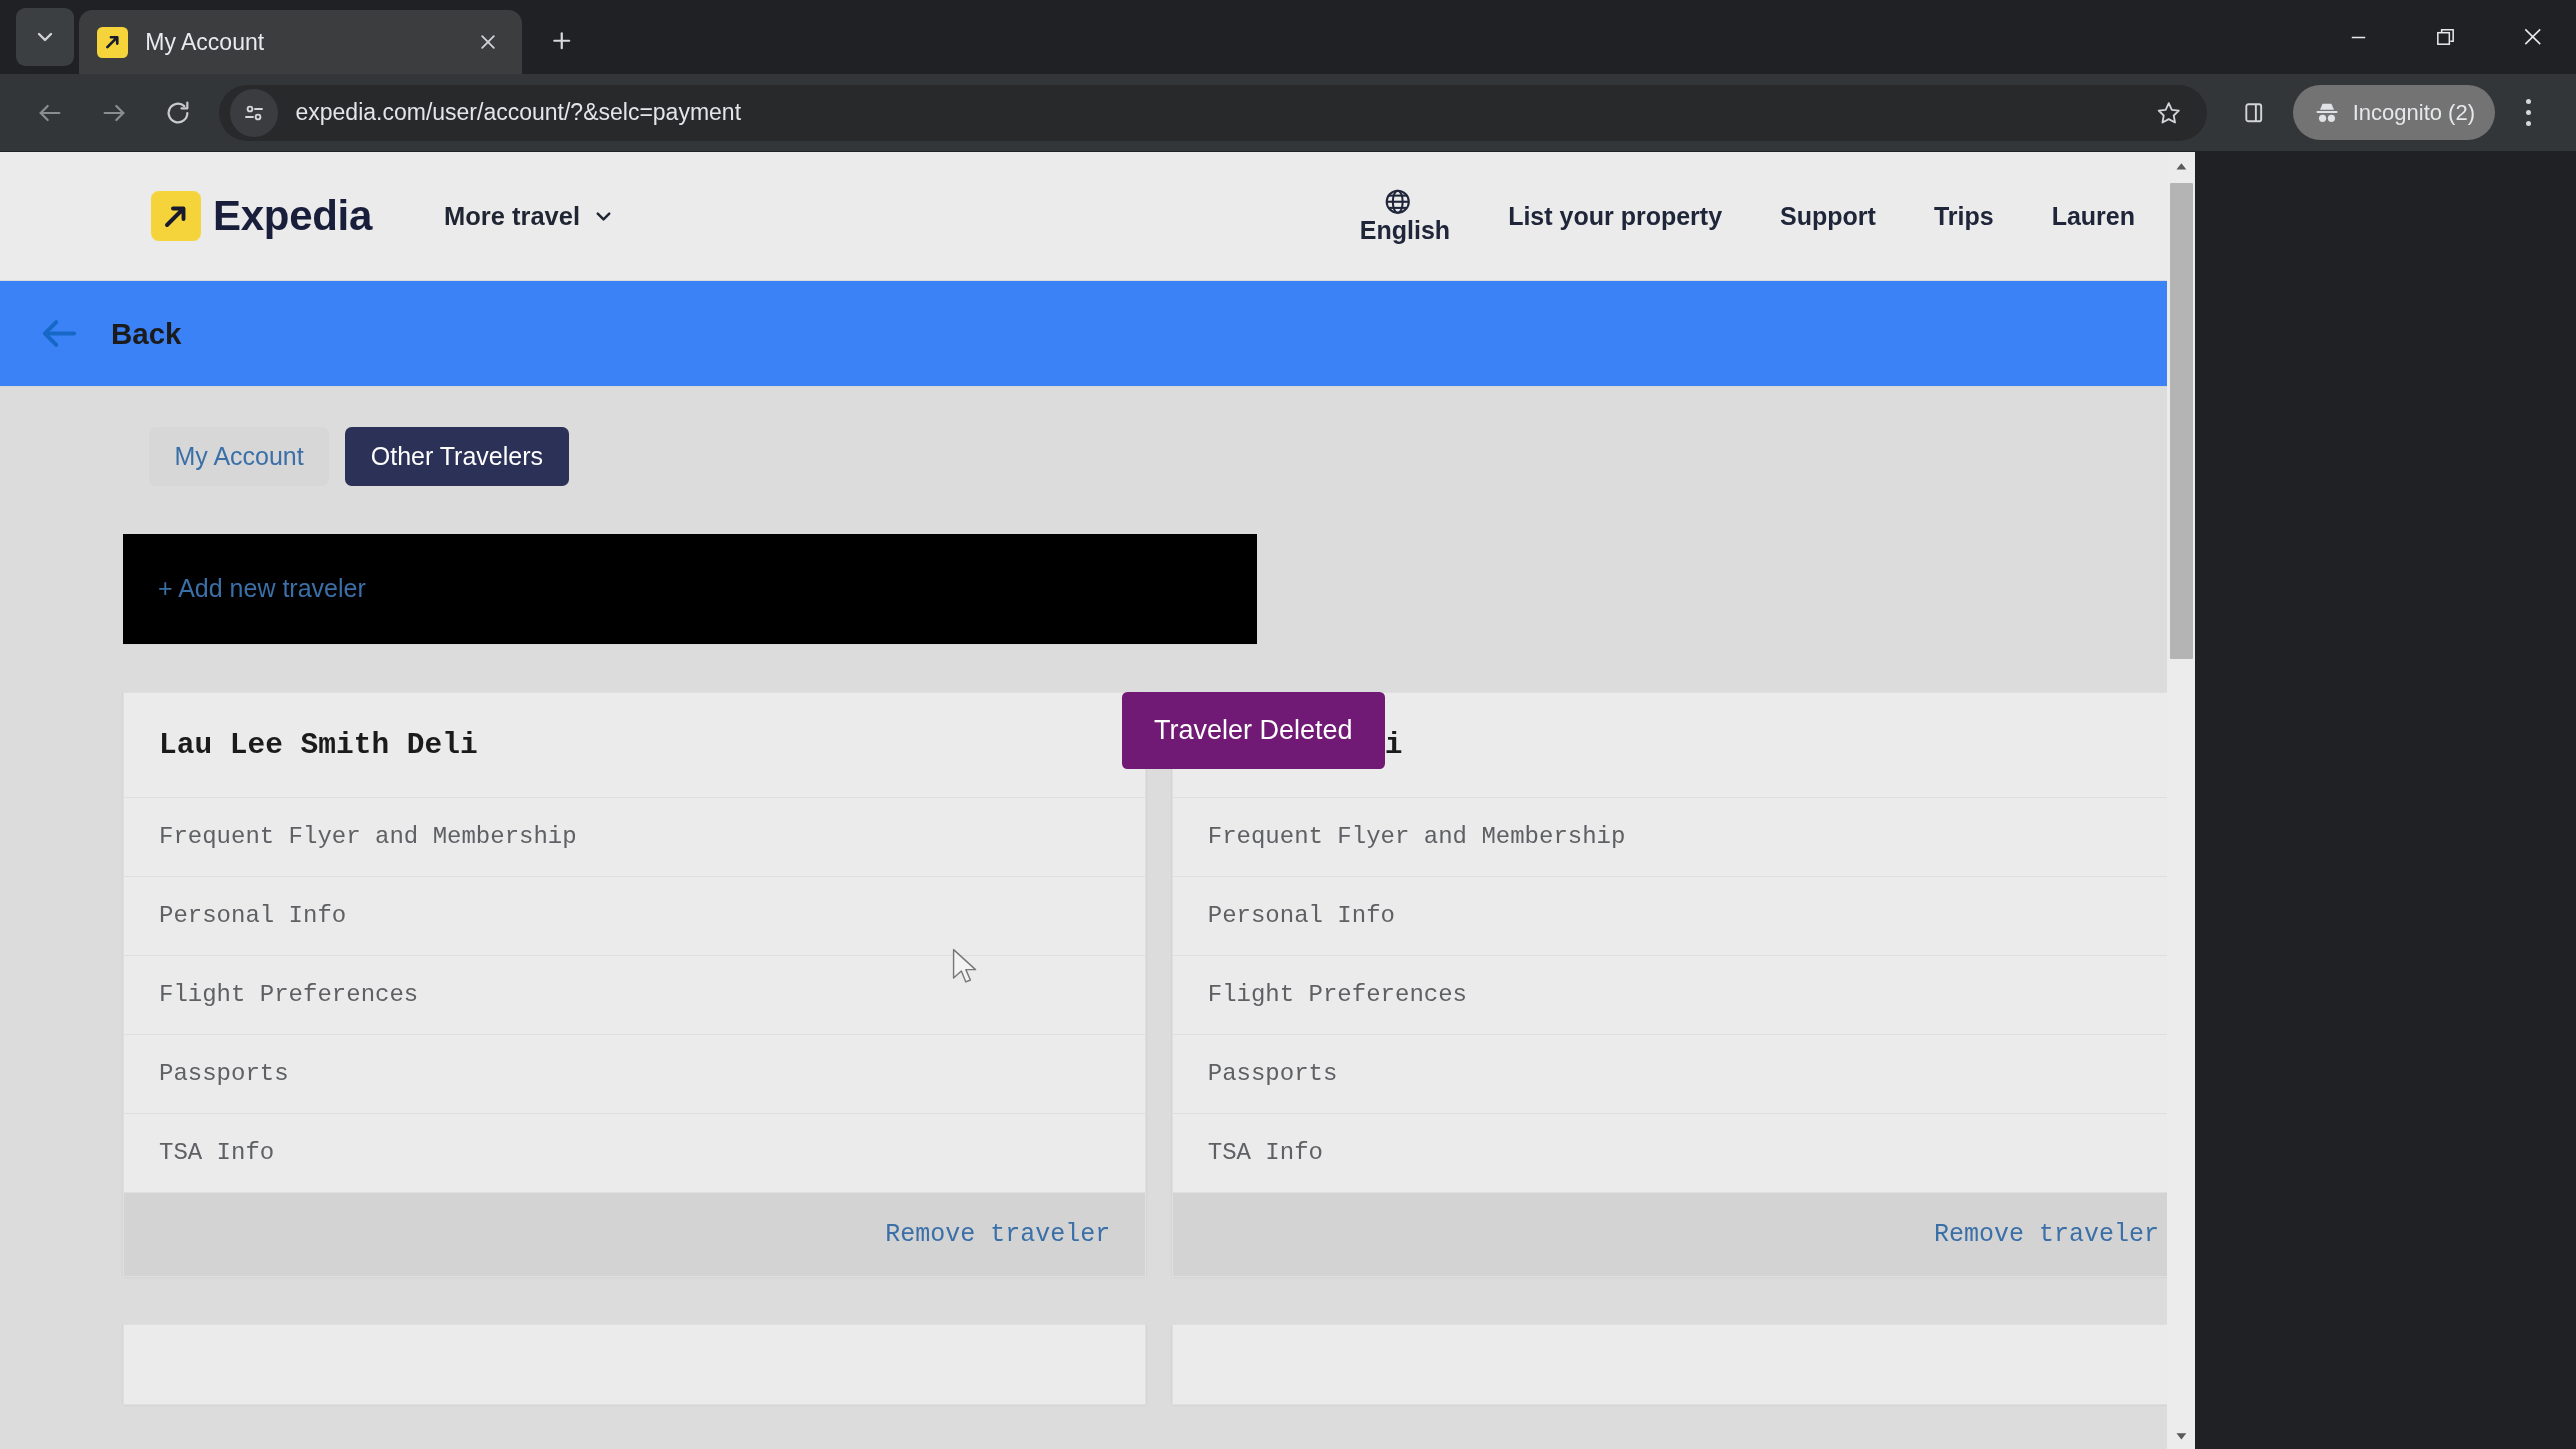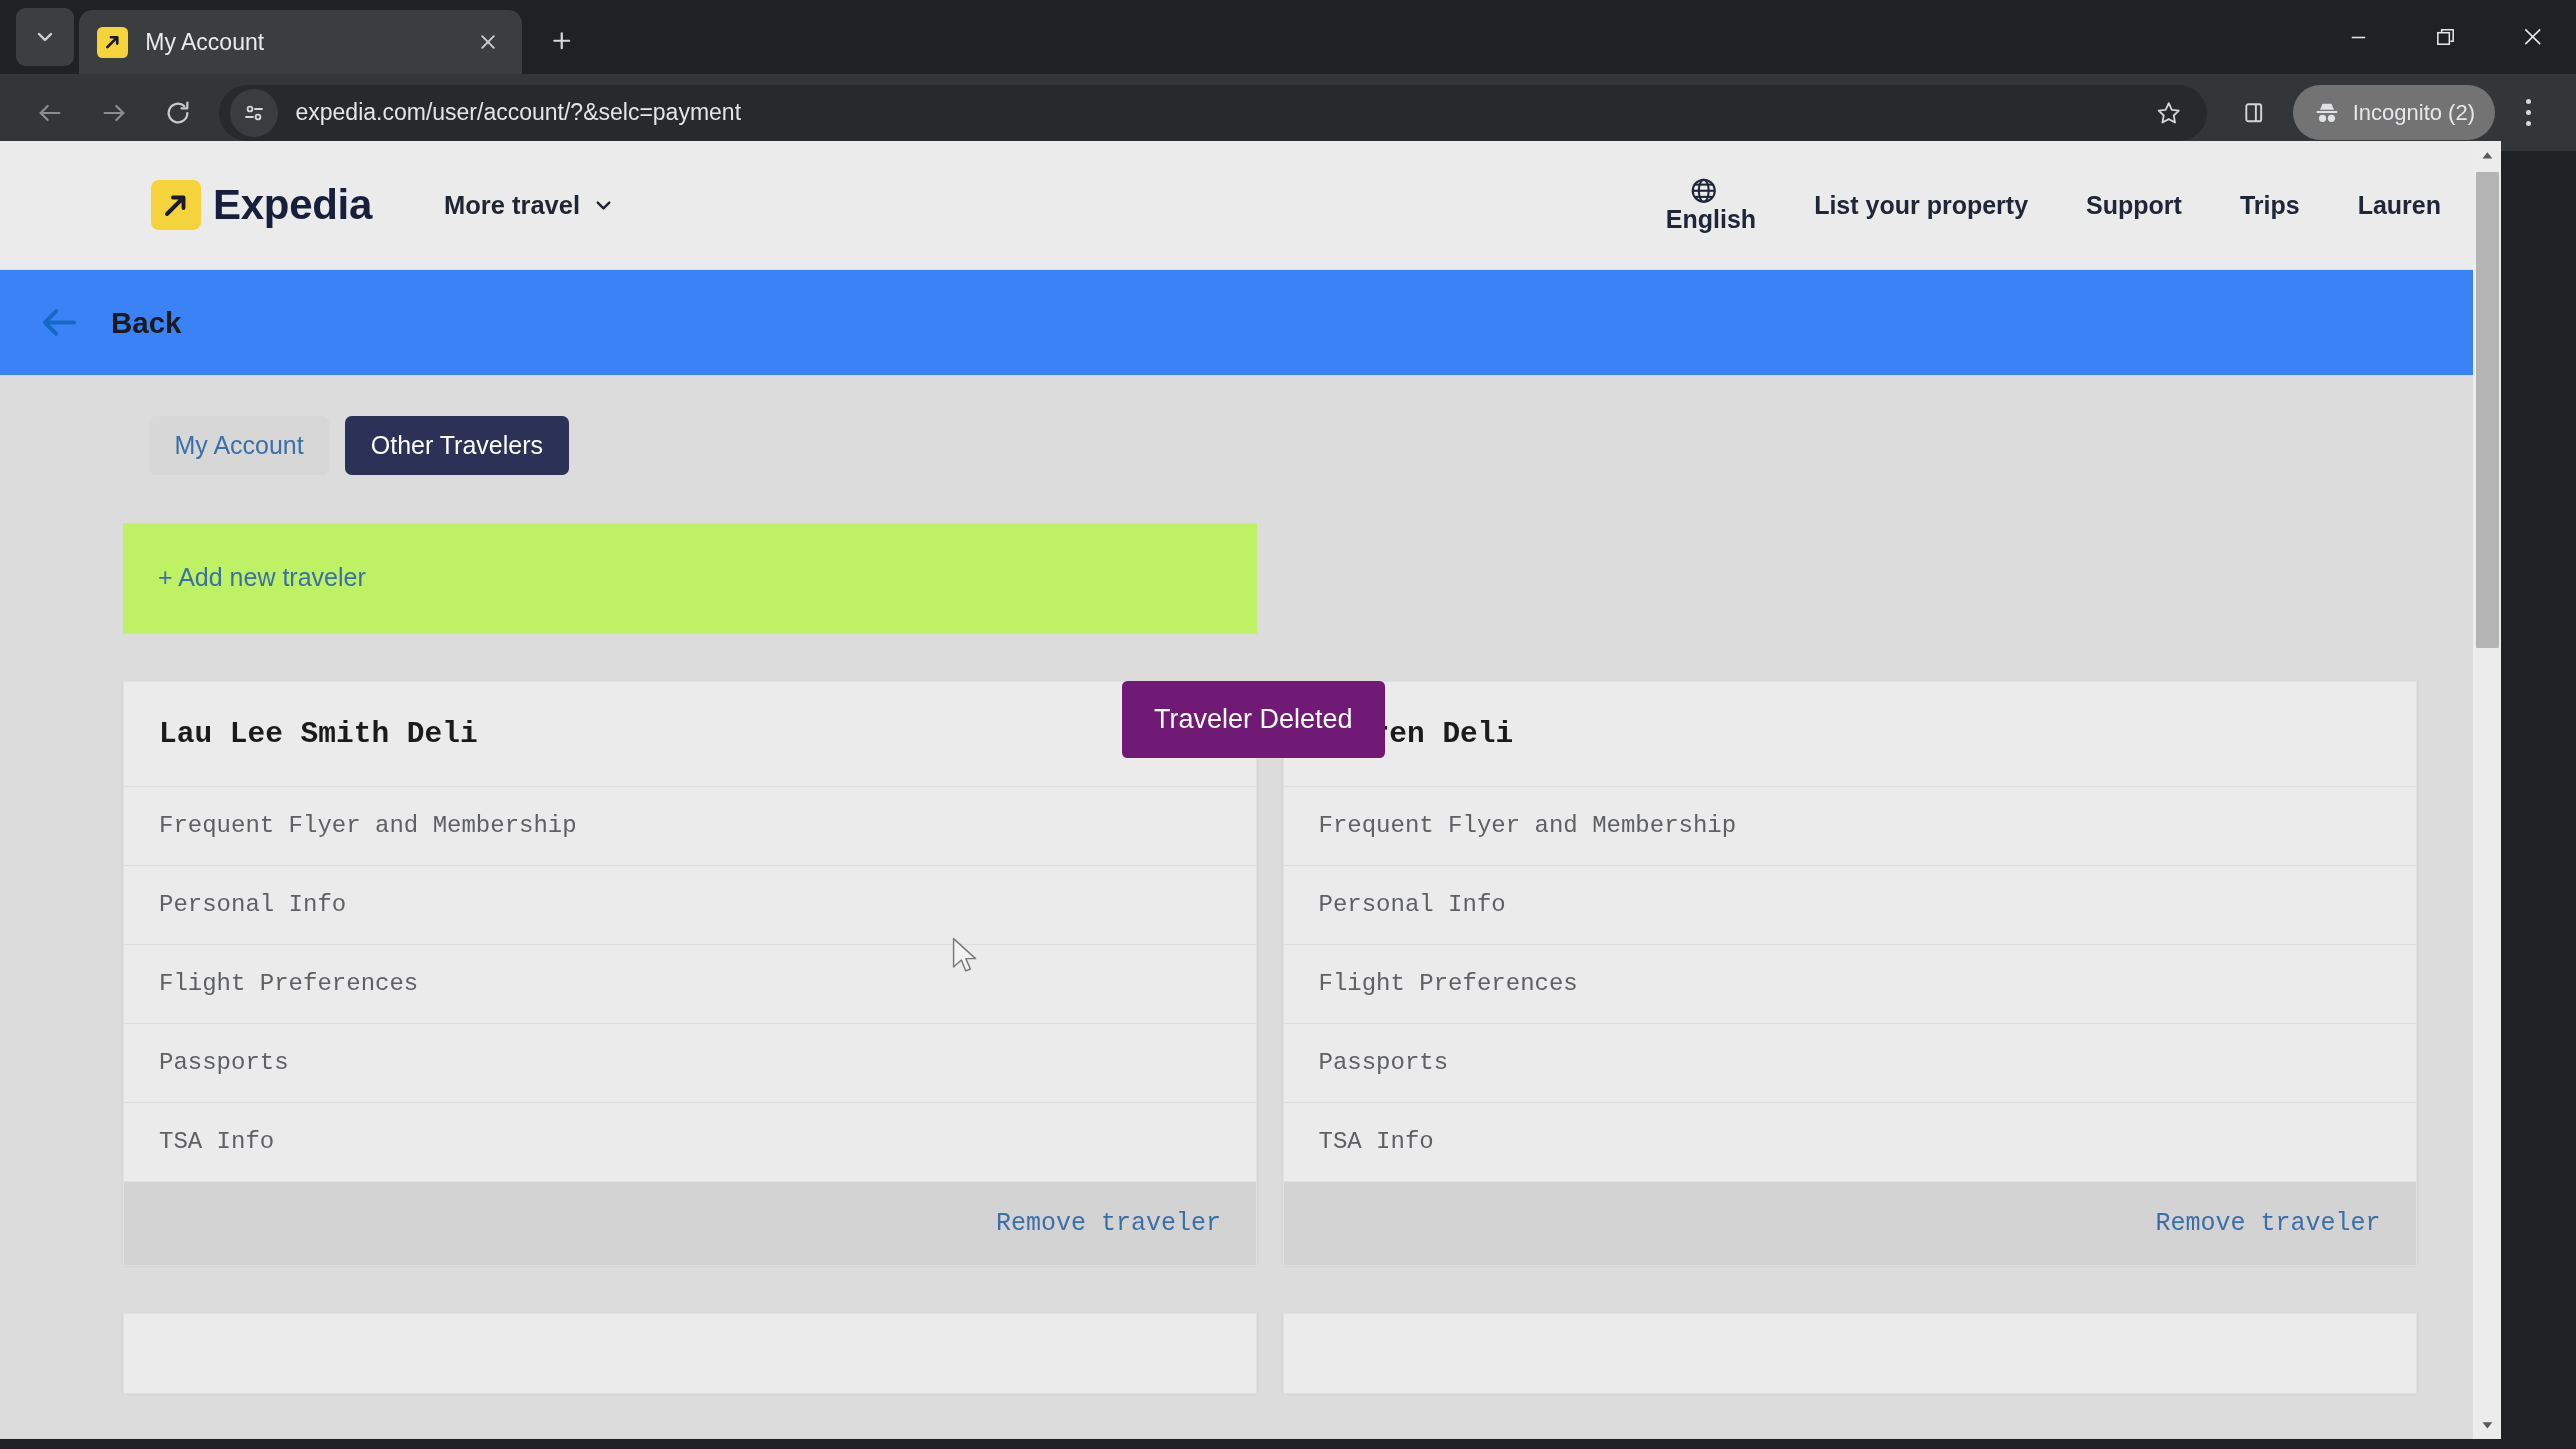--- a/index.html
+++ b/index.html
@@ -124,22 +124,22 @@
   .incognito-label { color: #e6e8eb; font-size: 22px; margin-left: 12px; white-space: nowrap; }
 
   .menu-dots {
     width: 59px; height: 59px; margin-left: 4px; flex: 0 0 auto;
     display: flex; flex-direction: column; align-items: center; justify-content: center;
   }
   .menu-dots i { width: 5.4px; height: 5.4px; border-radius: 50%; background: #d6d8db; margin: 2.7px 0; display: block; }
 
   
   .viewport {
-    position: absolute; left: 0; top: 141px;
-    width: 2501px; height: 1298px;
+    position: absolute; left: 0; top: 152px;
+    width: 2195px; height: 1298px;
     background: #dcdcdc; overflow: hidden;
   }
 
   .site-header {
     background: #ebebeb;
     height: 129px;
     display: flex; align-items: center;
     padding: 0 60px 0 151px;
     border-bottom: 0.7px solid #dcdcdc;
   }
@@ -188,21 +188,21 @@
   .seg {
     font-size: 25px; padding: 14.8px 25.5px; border-radius: 6.7px;
     white-space: nowrap;
   }
   .seg.inactive { color: #3b6fa8; background: #d7d7d7; }
   .seg.active { color: #ffffff; background: #2b3157; font-weight: 500; margin-left: 16px; }
 
   .addcard {
     margin: 48px 0 0 123px;
     width: 1134px; height: 111px;
-    background: #bef264;
+    background: #000000;
     border-bottom: 0.7px solid #d5d5d5;
     display: flex; align-items: center;
     padding-left: 35px;
   }
   .addlink { color: #3b6fa8; font-size: 25px; }
 
   .cards-grid {
     display: flex; gap: 25.5px; margin: 47px 0 0 123px;
   }
   .tcard {

